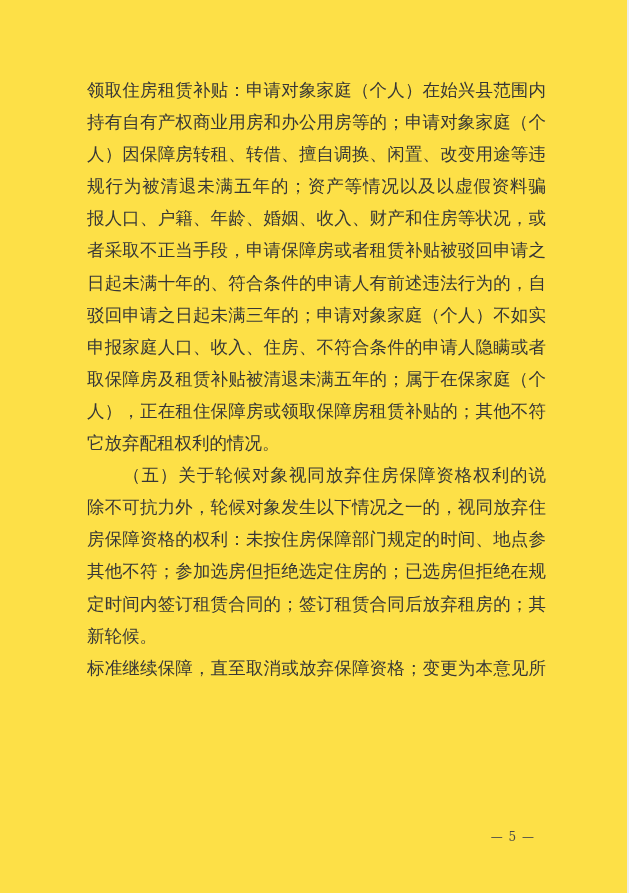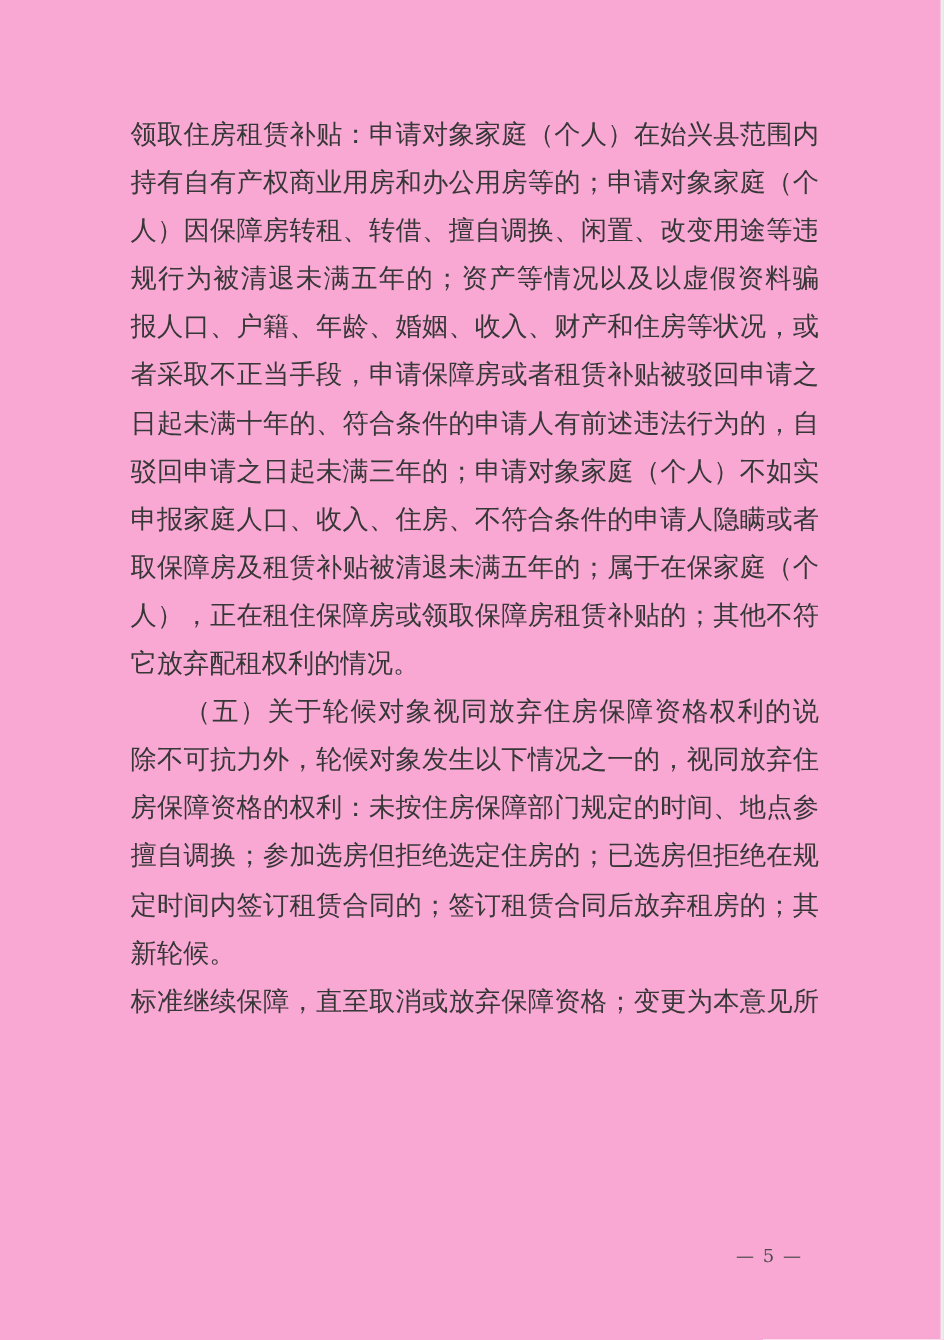--- a/index.html
+++ b/index.html
@@ -4,21 +4,21 @@
 <style>
   html, body {
     margin: 0;
     padding: 0;
     background: #ffffff;
   }
   .page {
     position: relative;
     width: 629px;
     height: 893px;
-    background: #f9a8d4;
+    background: #fde047;
     overflow: hidden;
     font-family: "DejaVu Serif", "Liberation Serif", serif;
   }
   .text-block {
     position: absolute;
     left: 87px;
     top: 74px;
     width: 459px;
   }
   .line {
@@ -69,20 +69,20 @@
     <p class="line fill">者采取不正当手段，申请保障房或者租赁补贴被驳回申请之</p>
     <p class="line fill">日起未满十年的、符合条件的申请人有前述违法行为的，自</p>
     <p class="line fill">驳回申请之日起未满三年的；申请对象家庭（个人）不如实</p>
     <p class="line fill">申报家庭人口、收入、住房、不符合条件的申请人隐瞒或者虚</p>
     <p class="line fill">取保障房及租赁补贴被清退未满五年的；属于在保家庭（个</p>
     <p class="line fill">人），正在租住保障房或领取保障房租赁补贴的；其他不符</p>
     <p class="line">它放弃配租权利的情况。</p>
     <p class="line fill indent">（五）关于轮候对象视同放弃住房保障资格权利的说明。</p>
     <p class="line fill">除不可抗力外，轮候对象发生以下情况之一的，视同放弃住</p>
     <p class="line fill">房保障资格的权利：未按住房保障部门规定的时间、地点参</p>
-    <p class="line fill">擅自调换；参加选房但拒绝选定住房的；已选房但拒绝在规</p>
+    <p class="line fill">其他不符；参加选房但拒绝选定住房的；已选房但拒绝在规</p>
     <p class="line fill">定时间内签订租赁合同的；签订租赁合同后放弃租房的；其</p>
     <p class="line">新轮候。</p>
     <p class="line fill">标准继续保障，直至取消或放弃保障资格；变更为本意见所</p>
   </div>
   <div class="page-number">— 5 —</div>
   <div class="scan-edge"></div>
 </div>
 
 </body></html>

